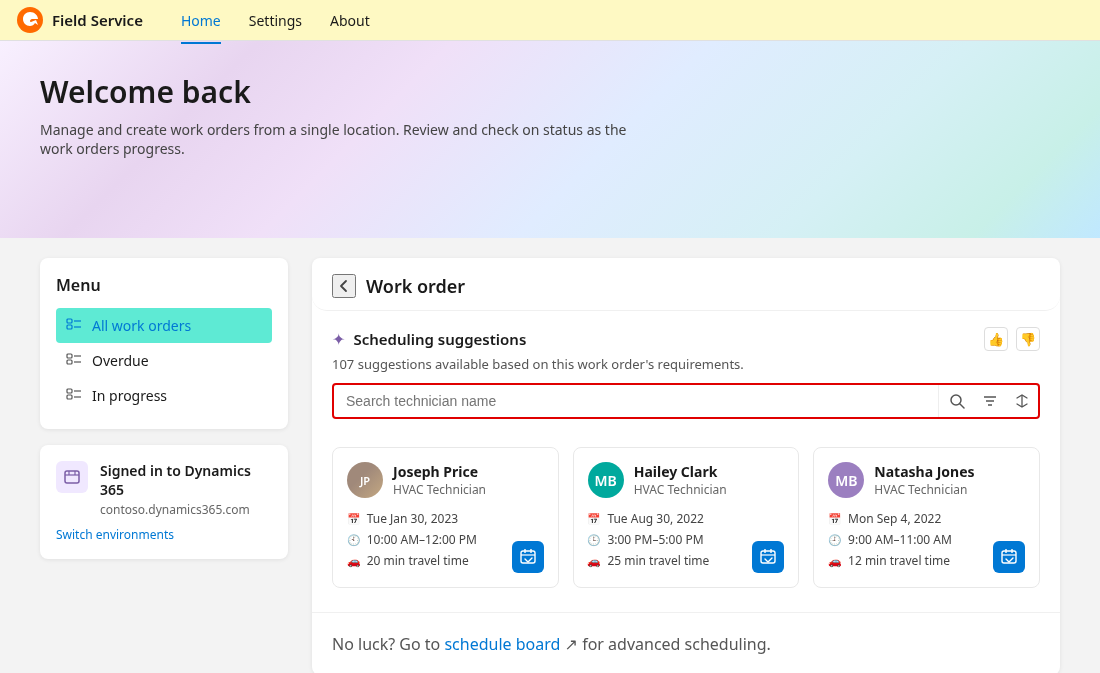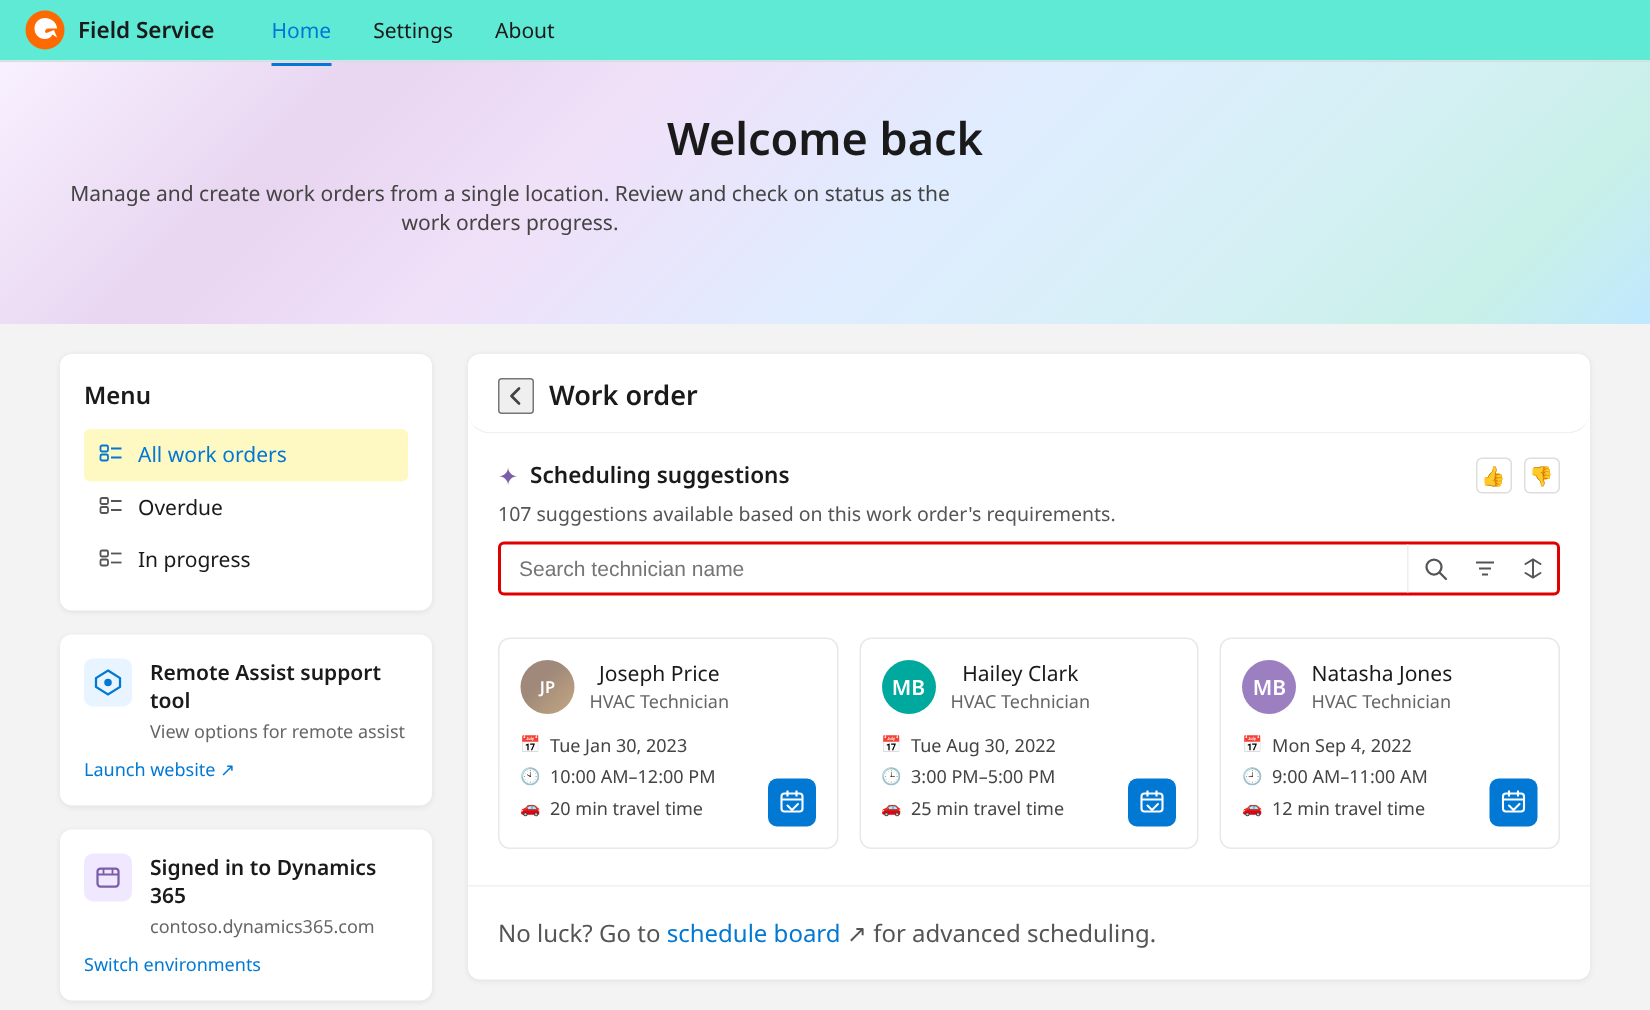--- a/index.html
+++ b/index.html
@@ -1,21 +1,21 @@
 <!DOCTYPE html>
 <html><head>
   <meta charset="utf-8">
   <style>
     * { box-sizing: border-box; margin: 0; padding: 0; }
     body { font-family: 'Segoe UI', system-ui, sans-serif; background: #f3f3f3; color: #1a1a1a; width: 1100px; height: 673px; overflow: hidden; position: relative; }
 
     
     .top-nav {
       display: flex; align-items: center;
-      background: #5eead4;
+      background: #fef9c3;
       border-bottom: 1px solid #e0e0e0;
       height: 41px; padding: 0 16px;
       position: relative; z-index: 10;
     }
     .top-nav-logo {
       display: flex; align-items: center; gap: 8px; margin-right: 24px;
     }
     .logo-icon {
       width: 28px; height: 28px;
     }
@@ -42,25 +42,24 @@
     
     .main-area {
       height: calc(673px - 41px);
       overflow: hidden;
       position: relative;
     }
 
     
     .hero-banner {
       position: relative;
-      height: 175px;
+      height: 197px;
       background: linear-gradient(135deg, #f8f0ff 0%, #e8d5f0 20%, #f0e0f8 35%, #e0ecff 55%, #d5f0f5 75%, #c8f0e8 90%, #c0e8ff 100%);
       padding: 30px 40px;
       overflow: hidden;
-      text-align: center;
     }
     .hero-title {
       font-size: 30px; font-weight: 600; color: #1a1a1a; margin-bottom: 8px;
     }
     .hero-subtitle {
       font-size: 14px; color: #444; max-width: 600px;
     }
 
     
     .content-area {
@@ -82,21 +81,21 @@
       box-shadow: 0 1px 4px rgba(0,0,0,0.08);
     }
     .menu-title {
       font-size: 16px; font-weight: 600; margin-bottom: 12px; color: #1a1a1a;
     }
     .menu-item {
       display: flex; align-items: center; gap: 10px;
       padding: 8px 10px; border-radius: 4px;
       font-size: 14px; cursor: pointer; color: #1a1a1a;
     }
-    .menu-item.active { background: #fef9c3; color: #0078d4; }
+    .menu-item.active { background: #5eead4; color: #0078d4; }
     .menu-icon {
       width: 16px; height: 16px; flex-shrink: 0; display: flex; align-items: center; justify-content: center;
     }
 
     .info-card {
       background: #fff; border-radius: 8px;
       padding: 16px;
       box-shadow: 0 1px 4px rgba(0,0,0,0.08);
       display: flex; flex-direction: column; gap: 6px;
     }
@@ -205,21 +204,21 @@
     .tech-header {
       display: flex; align-items: center; gap: 10px; margin-bottom: 12px;
     }
     .tech-avatar {
       width: 36px; height: 36px; border-radius: 50%;
       display: flex; align-items: center; justify-content: center;
       font-size: 14px; font-weight: 600; flex-shrink: 0;
     }
     .tech-avatar.teal { background: #00a99d; color: #fff; }
     .tech-avatar.purple { background: #9b7fc0; color: #fff; }
-    .tech-name { font-size: 14px; font-weight: 400; color: #1a1a1a; text-align: center; }
+    .tech-name { font-size: 14px; font-weight: 700; color: #1a1a1a; }
     .tech-role { font-size: 12px; color: #666; }
     .tech-detail {
       display: flex; align-items: center; gap: 6px;
       font-size: 12px; color: #444; margin-bottom: 4px;
     }
     .tech-detail-icon { font-size: 11px; color: #666; }
     .book-btn {
       position: absolute; bottom: 14px; right: 14px;
       width: 32px; height: 32px;
       background: #0078d4; border-radius: 6px;
@@ -308,38 +307,20 @@
               <rect x="1" y="1" width="5" height="4" rx="1" fill="none" stroke="#555" stroke-width="1.2"></rect>
               <rect x="1" y="7" width="5" height="4" rx="1" fill="none" stroke="#555" stroke-width="1.2"></rect>
               <line x1="8" y1="3" x2="15" y2="3" stroke="#555" stroke-width="1.2"></line>
               <line x1="8" y1="9" x2="15" y2="9" stroke="#555" stroke-width="1.2"></line>
             </svg>
           </span>
           <span>In progress</span>
         </div>
       </div>
 
-      <div class="info-card">
-        <div class="info-card-header">
-          <div class="info-card-icon blue">
-            <svg width="20" height="20" viewBox="0 0 20 20">
-              <polygon points="10,2 18,7 18,13 10,18 2,13 2,7" fill="none" stroke="#0078d4" stroke-width="1.5"></polygon>
-              <circle cx="10" cy="10" r="2.5" fill="#0078d4"></circle>
-            </svg>
-          </div>
-          <div>
-            <div class="info-card-title">Remote Assist support tool</div>
-            <div class="info-card-desc">View options for remote assist</div>
-          </div>
-        </div>
-        <div class="info-card-link">
-          <span>Launch website</span>
-          <span>↗</span>
-        </div>
-      </div>
 
       <div class="info-card">
         <div class="info-card-header">
           <div class="info-card-icon purple">
             <svg width="20" height="20" viewBox="0 0 20 20">
               <rect x="3" y="4" width="14" height="12" rx="2" fill="none" stroke="#7b5ea7" stroke-width="1.5"></rect>
               <path d="M3 8 L17 8" stroke="#7b5ea7" stroke-width="1.2"></path>
               <path d="M7 4 L7 8" stroke="#7b5ea7" stroke-width="1.2"></path>
               <path d="M13 4 L13 8" stroke="#7b5ea7" stroke-width="1.2"></path>
             </svg>

